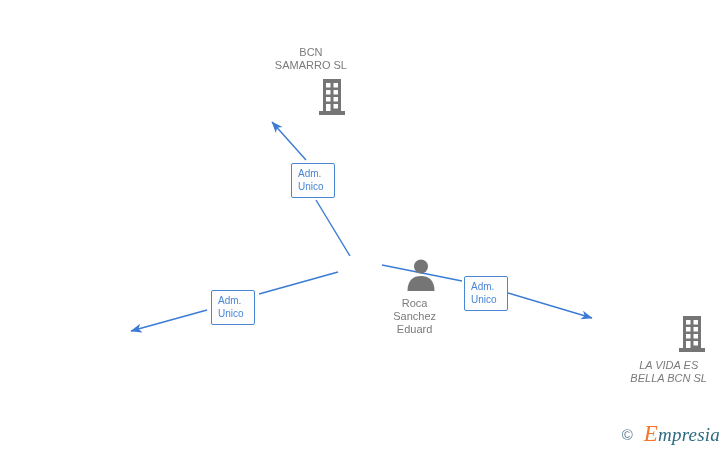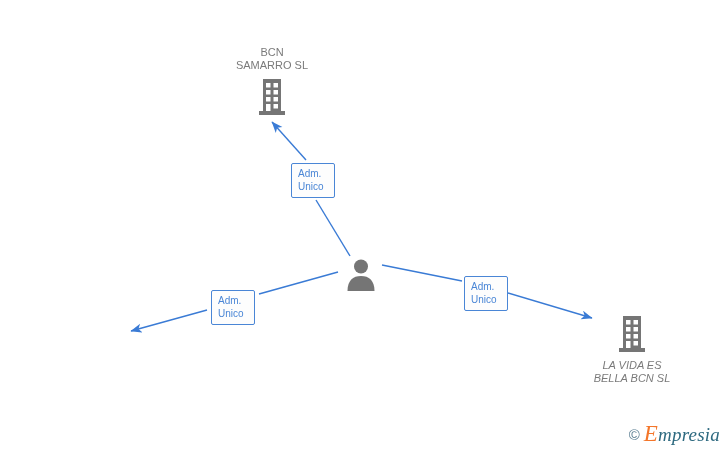--- a/index.html
+++ b/index.html
@@ -23,21 +23,21 @@
     top: 0;
     width: 728px;
     height: 450px;
   }
 
   
   .node {
     position: absolute;
     display: flex;
     flex-direction: column;
-    align-items: center;
+    align-items: flex-end;
     width: 150px;
     margin-left: -75px;
   }
   .node-label {
     text-align: center;
     color: #7a7a7a;
     font-size: 11px;
     line-height: 13px;
     white-space: pre-line;
   }
@@ -86,20 +86,21 @@
     font-size: 15px;
     line-height: 15px;
   }
   #watermark .brand {
     font-family: "Liberation Serif", serif;
     font-style: italic;
     font-size: 19px;
     line-height: 19px;
     color: #2e6a80;
     letter-spacing: 0.2px;
+    margin-left: 7px;
   }
   #watermark .brand .cap {
     color: #f4762a;
     font-size: 23px;
   }
 </style>
 </head>
 <body>
 
 <div id="canvas">
@@ -140,20 +141,23 @@
     </div>
   </div>
 
   <div class="node" style="left:361px; top:258px;">
     <div class="icon-wrap">
       <svg width="30" height="34" viewBox="0 0 30 34">
         <circle cx="15" cy="8.5" r="7" fill="#757575"></circle>
         <path d="M1.5,33 C1.5,22.5 7,18 15,18 C23,18 28.5,22.5 28.5,33 Z" fill="#757575"></path>
       </svg>
     </div>
+    <div class="node-label bottom">Roca
+Sanchez
+Eduard</div>
   </div>
 
 
   <div class="node" style="left:632px; top:314px;font-style:italic;">
     <div class="icon-wrap">
       <svg width="30" height="40" viewBox="0 0 30 40">
         <rect x="6" y="2" width="18" height="32" fill="#757575"></rect>
         <rect x="2" y="34" width="26" height="4" fill="#757575"></rect>
         <rect x="9" y="6" width="4.5" height="4.5" fill="#ffffff"></rect>
         <rect x="16.5" y="6" width="4.5" height="4.5" fill="#ffffff"></rect>

